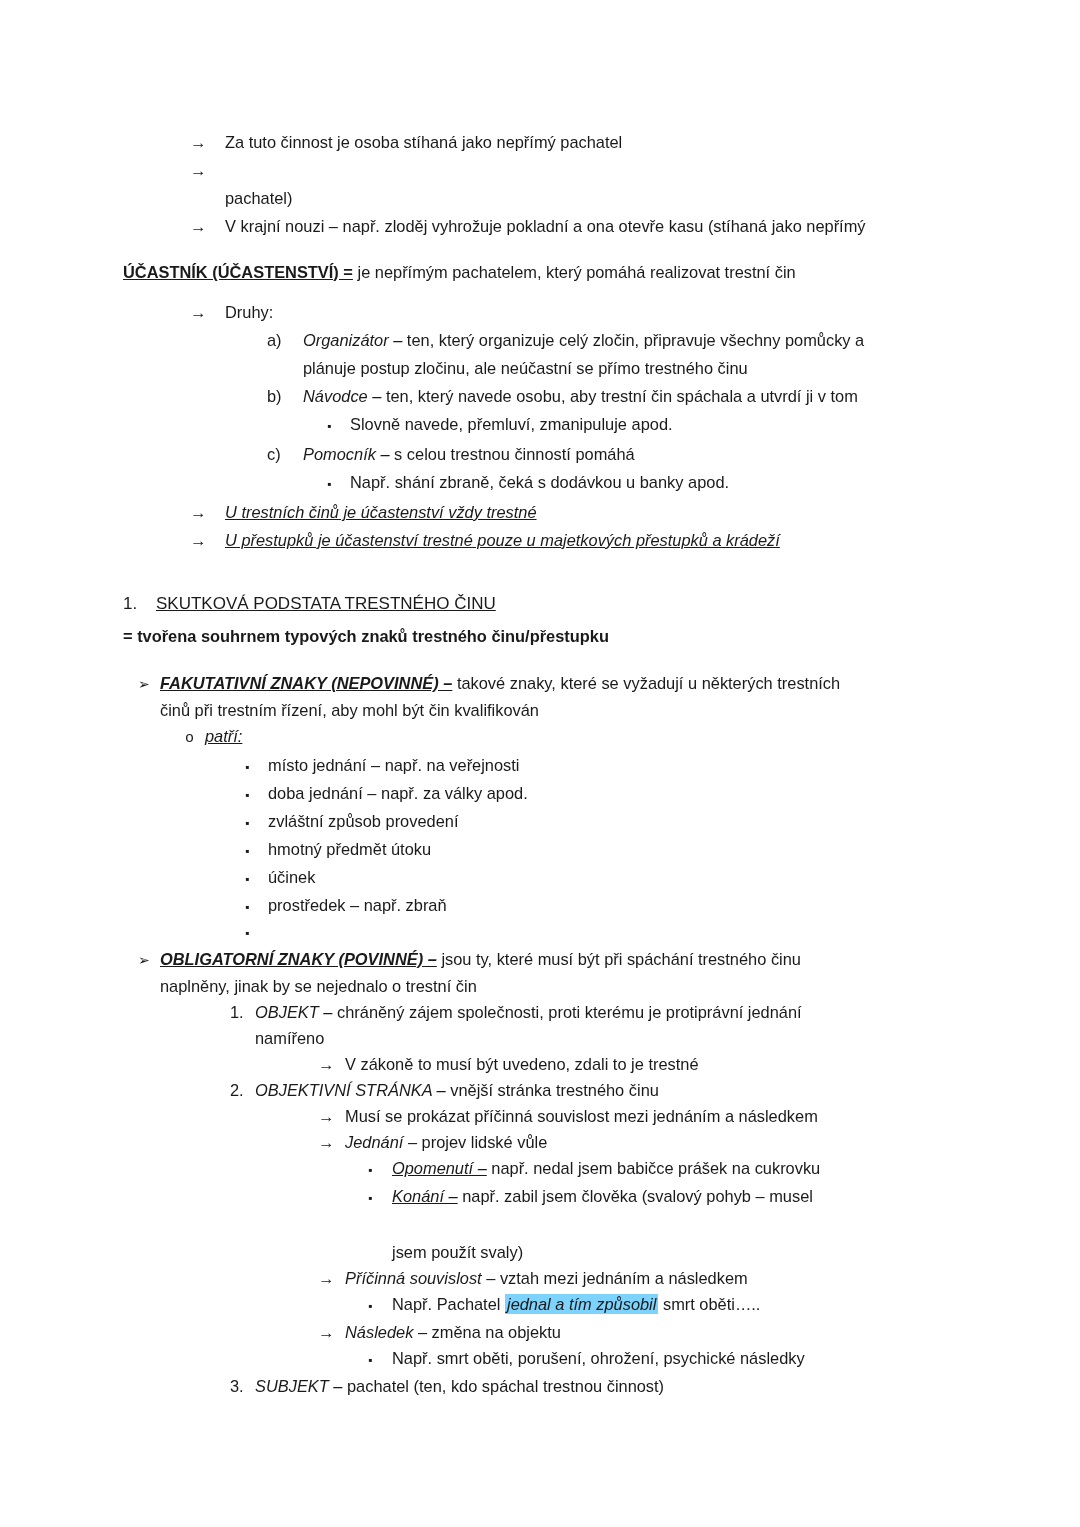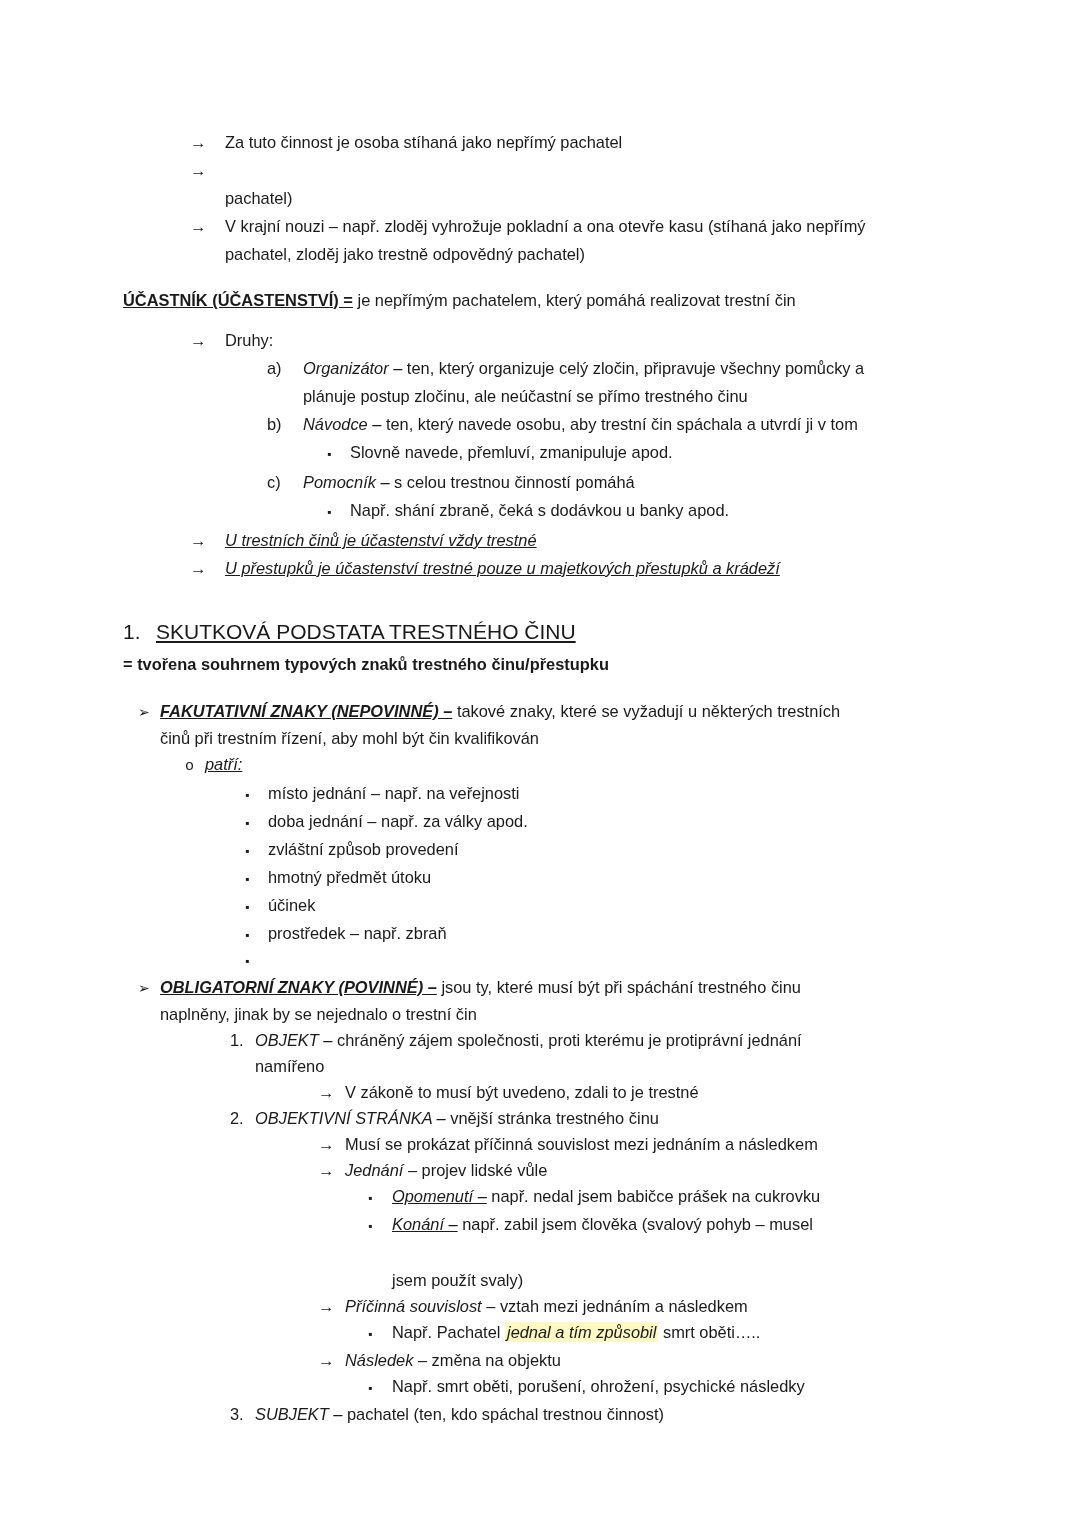--- a/index.html
+++ b/index.html
@@ -29,28 +29,28 @@
   .lvS2{padding-left:245px;} .lvS2 .m{width:24px;}
   .c-lvZ{padding-left:37px;}
   .c-lvN{padding-left:132px;}
   .c-lvS2{padding-left:269px;margin-top:28px;}
   .i{}
   .u{text-decoration:underline;}
   .bi{font-weight:normal;font-style:italic;}
   .biu{font-weight:bold;font-style:italic;text-decoration:underline;}
   .iu{font-style:italic;text-decoration:underline;}
   .bu{font-weight:bold;text-decoration:underline;}
-  .hl{background:#fef9c3;font-style:italic;padding:1px 2px;}
+  .hl{background:#7dd3fc;font-style:italic;padding:1px 2px;}
   .sq{font-size:12px;}
   .circ{font-family:"Liberation Mono","DejaVu Sans Mono",monospace;font-size:15px;}
   .ah{font-size:14px;}
   
   .ucastnik{margin-top:18px;}
   .druhy{margin-top:12px;}
-  .heading{margin-top:33px;font-size:21px;line-height:33px;}
+  .heading{margin-top:33px;font-size:17px;line-height:33px;}
   .heading .num{display:inline-block;width:33px;}
   .subtitle{margin-top:2px;font-weight:bold;line-height:28px;}
   .sec1{margin-top:20px;}
 </style>
 </head>
 <body>
 
 <div class="page">
 
   <div>
@@ -61,23 +61,20 @@
     <div class="line lv1">
         <span class="m">→</span>
       </div>
     <div class="line c-lv1">
         <span class="t"><span>pachatel)</span></span>
       </div>
     <div class="line lv1">
         <span class="m">→</span>
         <span class="t"><span class="i">V krajní nouzi</span><span> – např. zloděj vyhrožuje pokladní a ona otevře kasu (stíhaná jako nepřímý</span></span>
       </div>
-    <div class="line c-lv1">
-        <span class="t"><span>pachatel, zloděj jako trestně odpovědný pachatel)</span></span>
-      </div>
   </div>
 
   <div class="line ucastnik">
       <span class="t"><span class="bu">ÚČASTNÍK (ÚČASTENSTVÍ) =</span><span> je nepřímým pachatelem, který pomáhá realizovat trestní čin</span></span>
     </div>
 
   <div class="druhy">
     <div class="line lv1">
         <span class="m">→</span>
         <span class="t i"><span>Druhy:</span></span>

